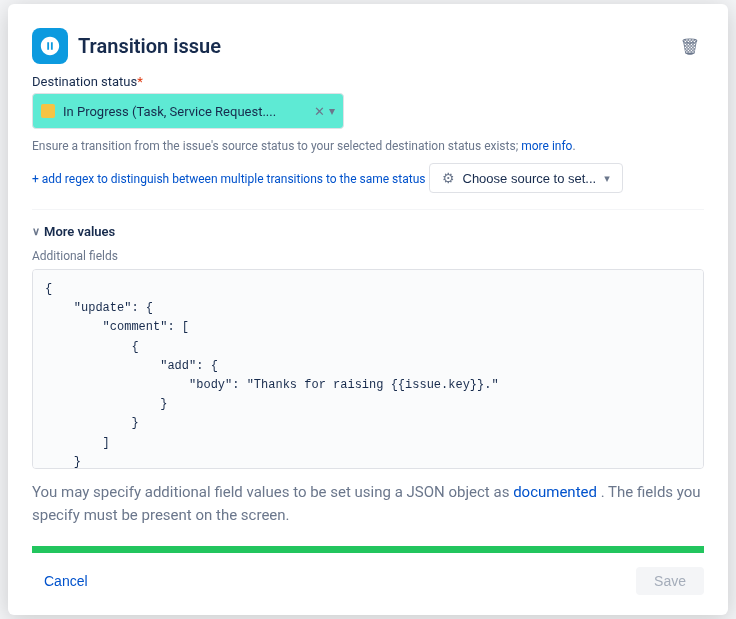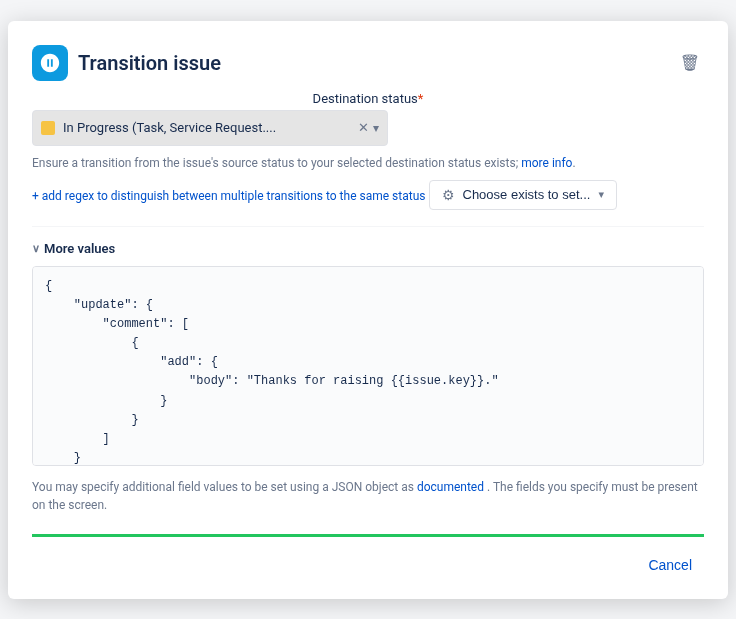--- a/index.html
+++ b/index.html
@@ -59,22 +59,22 @@
     .required-star {
       color: #de350b;
     }
     .destination-select-wrapper {
       display: flex;
       align-items: center;
       border: 1.5px solid #dfe1e6;
       border-radius: 4px;
       padding: 0 8px;
       height: 36px;
-      width: 356px;
-      background: #e5e5e5;
+      width: 312px;
+      background: #5eead4;
       margin-bottom: 8px;
       margin-top: 4px;
     }
     .status-dot {
       width: 14px;
       height: 14px;
       background: #f6c344;
       border-radius: 2px;
       flex-shrink: 0;
       margin-right: 8px;
@@ -178,34 +178,34 @@
     }
     .json-editor::-webkit-scrollbar-thumb {
       background: #b3bac5;
       border-radius: 4px;
     }
     .json-line {
       white-space: pre;
       display: block;
     }
     .bottom-info {
-      font-size: 12px;
+      font-size: 15px;
       color: #6b778c;
       margin-bottom: 20px;
       line-height: 1.5;
     }
     .bottom-info a {
       color: #0052cc;
       text-decoration: none;
     }
     .dialog-footer {
       display: flex;
-      justify-content: flex-end;
+      justify-content: space-between;
       gap: 16px;
-      border-top: 3px solid #22c55e;
+      border-top: 7px solid #22c55e;
       padding-top: 14px;
     }
     .btn-cancel {
       background: none;
       border: none;
       color: #0052cc;
       font-size: 14px;
       font-weight: 500;
       cursor: pointer;
       padding: 6px 12px;
@@ -239,21 +239,21 @@
         <path d="M8 7l-4 5 4 5V7zm8 0v10l4-5-4-5z"></path>
       </svg>
     </div>
     <span class="dialog-title">Transition issue</span>
     <span class="trash-icon">🗑</span>
   </div>
 
   
 
   
-  <div class="section-label" style="margin-top:10px;text-align:center;">
+  <div class="section-label" style="margin-top:10px;">
     <span>Destination status</span><span class="required-star">*</span>
   </div>
   <div class="destination-select-wrapper">
     <div class="status-dot"></div>
     <span class="select-text">In Progress (Task, Service Request....</span>
     <span class="select-clear">✕</span>
     <span class="select-arrow">▾</span>
   </div>
 
   
@@ -261,33 +261,34 @@
     <span>Ensure a transition from the issue's source status to your selected destination status exists;</span>
     <a href="#">more info</a>.
   </div>
 
   
   <a href="#" class="regex-link">+ add regex to distinguish between multiple transitions to the same status</a>
 
   
   <button class="choose-fields-btn">
     <span class="gear-icon">⚙</span>
-    <span>Choose exists to set...</span>
+    <span>Choose source to set...</span>
     <span class="dropdown-arrow">▾</span>
   </button>
 
   <hr class="divider">
 
   
   <div class="more-options-toggle">
     <span class="chevron">∨</span>
     <span>More values</span>
   </div>
 
   
+  <div class="additional-fields-label">Additional fields</div>
 
   
   <div class="json-editor">
     <span class="json-line">{</span>
     <span class="json-line">    "update": {</span>
     <span class="json-line">        "comment": [</span>
     <span class="json-line">            {</span>
     <span class="json-line">                "add": {</span>
     <span class="json-line">                    "body": "Thanks for raising {{issue.key}}."</span>
     <span class="json-line">                }</span>
@@ -300,14 +301,15 @@
   
   <div class="bottom-info">
     <span>You may specify additional field values to be set using a JSON object as</span>
     <a href="#">documented</a>
     <span>. The fields you specify must be present on the screen.</span>
   </div>
 
   
   <div class="dialog-footer">
     <button class="btn-cancel">Cancel</button>
+    <button class="btn-save">Save</button>
   </div>
 </div>
 
 </body></html>

